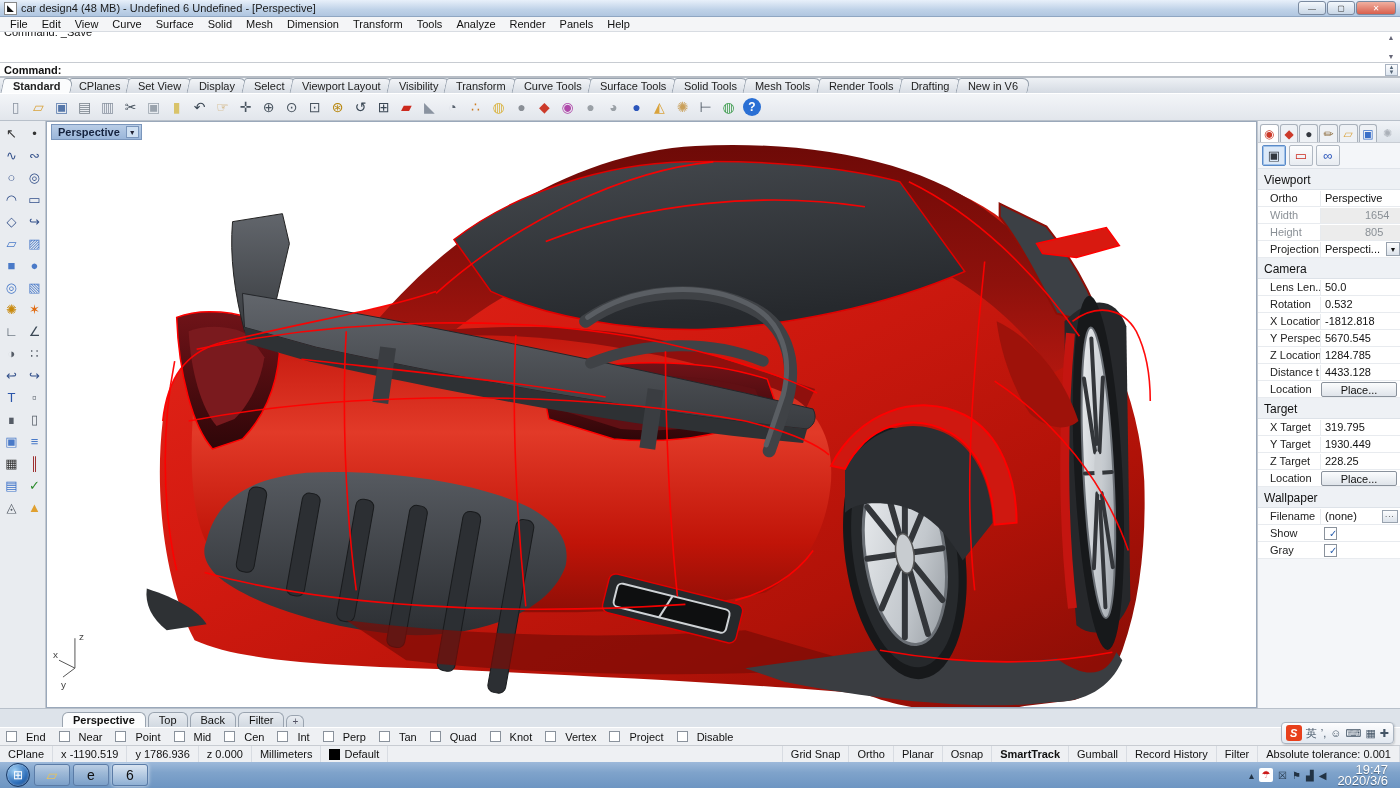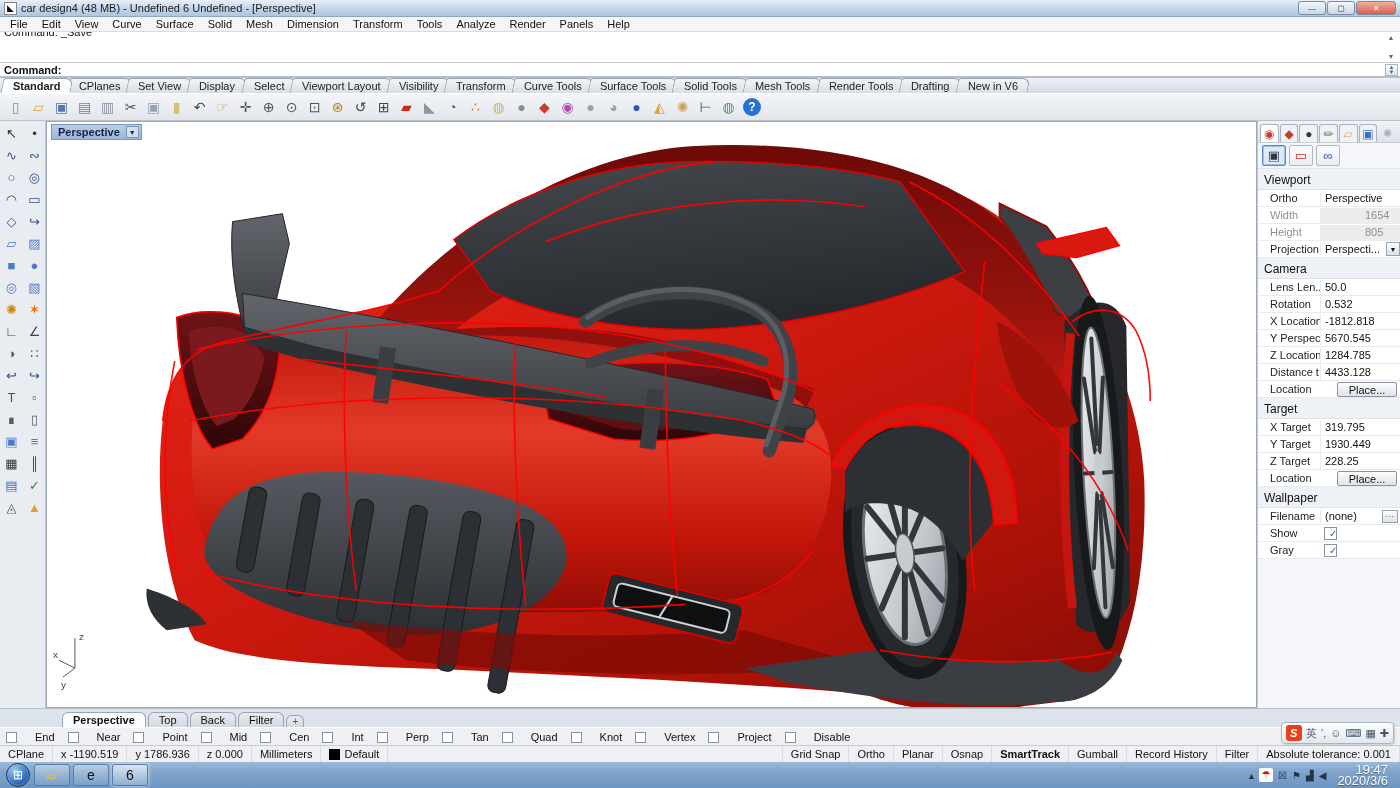--- a/index.html
+++ b/index.html
@@ -90,21 +90,21 @@
     border-bottom:1px solid #dde2e8; }
   .prow { display:flex; height:17px; align-items:center; border-bottom:1px solid #e8ebef; background:#fff; }
   .plabel { width:62px; padding-left:12px; color:#222; white-space:nowrap; overflow:hidden; flex:none; }
   .pval { flex:1; height:15px; line-height:15px; background:#fff; border-left:1px solid #e8ebef;
     padding-left:4px; white-space:nowrap; overflow:hidden; }
   .prow.t-muted .plabel { color:#8a9096; }
   .prow.t-muted .pval { background:#ececec; color:#8a9096;padding-left:44px; }
   .prow.t-dropdown .pextra { width:14px; height:14px; border:1px solid #98a2ae; font-size:7px;
     display:flex; align-items:center; justify-content:center; background:linear-gradient(#fdfdfe,#dbe2ea); }
   .prow.t-dropdown .pextra::before { content:"▼"; }
-  .prow.t-button .pval { border:1px solid #8a929c; border-radius:2px; flex:none; width:60px;
+  .prow.t-button .pval { border:1px solid #8a929c; border-radius:2px; flex:none; width:76px;
     text-align:center; padding:0; margin-right:3px; margin-left:auto;
     background:linear-gradient(#fbfcfd,#dfe4ea); }
   .prow.t-file .pextra { width:16px; height:13px; border:1px solid #98a2ae; font-size:8px;
     display:flex; align-items:center; justify-content:flex-start; padding-left:2px; letter-spacing:1px;
     background:linear-gradient(#fdfdfe,#dbe2ea); margin-right:2px; }
   .prow.t-file .pextra::before { content:"..."; margin-top:-4px; }
   .prow.t-checkbox .pval { flex:none; width:13px; height:13px; border:1px solid #8a929c;
     margin-left:4px; text-align:center; line-height:11px; font-size:10px; color:#2a5fae; background:#fff; }
   .pfill { flex:1; background:#f4f6f9; }
 
@@ -114,21 +114,21 @@
   .vtab { padding:1px 10px; font-size:11px; border:1px solid #9aa4b0; border-bottom:none;
     border-radius:6px 6px 0 0; background:linear-gradient(#e8ecf1,#d2d9e1); margin-right:2px; }
   .vtab.active { background:#fbfcfd; font-weight:bold; }
   .vtab-add { width:18px; text-align:center; font-size:10px; color:#556;
     border:1px solid #9aa4b0; border-bottom:none; border-radius:6px 6px 0 0;
     background:linear-gradient(#e8ecf1,#d2d9e1); }
 
   
   .osnap { height:18px; background:#eef0f3; border-top:1px solid #fff; display:flex;
     align-items:center; padding-left:6px; gap:13px; position:relative; }
-  .osnap-item { display:flex; align-items:flex-end; gap:18px; }
+  .osnap-item { display:flex; align-items:flex-start; gap:9px; }
   .cbx { width:11px; height:11px; border:1px solid #8a929c; background:#fff; }
   .ime { position:absolute; right:6px; top:-6px; height:22px; background:linear-gradient(#fdfdfe,#e2e8f0);
     border:1px solid #aab4c0; border-radius:4px; display:flex; align-items:center; padding:0 4px; gap:4px;
     box-shadow:1px 1px 2px rgba(0,0,0,.15); }
   .ime-item { font-size:11px; color:#456; }
   .ime-item.t-sogou { width:16px; height:16px; background:#e8401c; color:#fff; border-radius:3px;
     font-weight:bold; text-align:center; line-height:16px; font-style:italic; }
 
   
   .statusbar { height:17px; background:#eef0f3; border-top:1px solid #c8ccd2;

